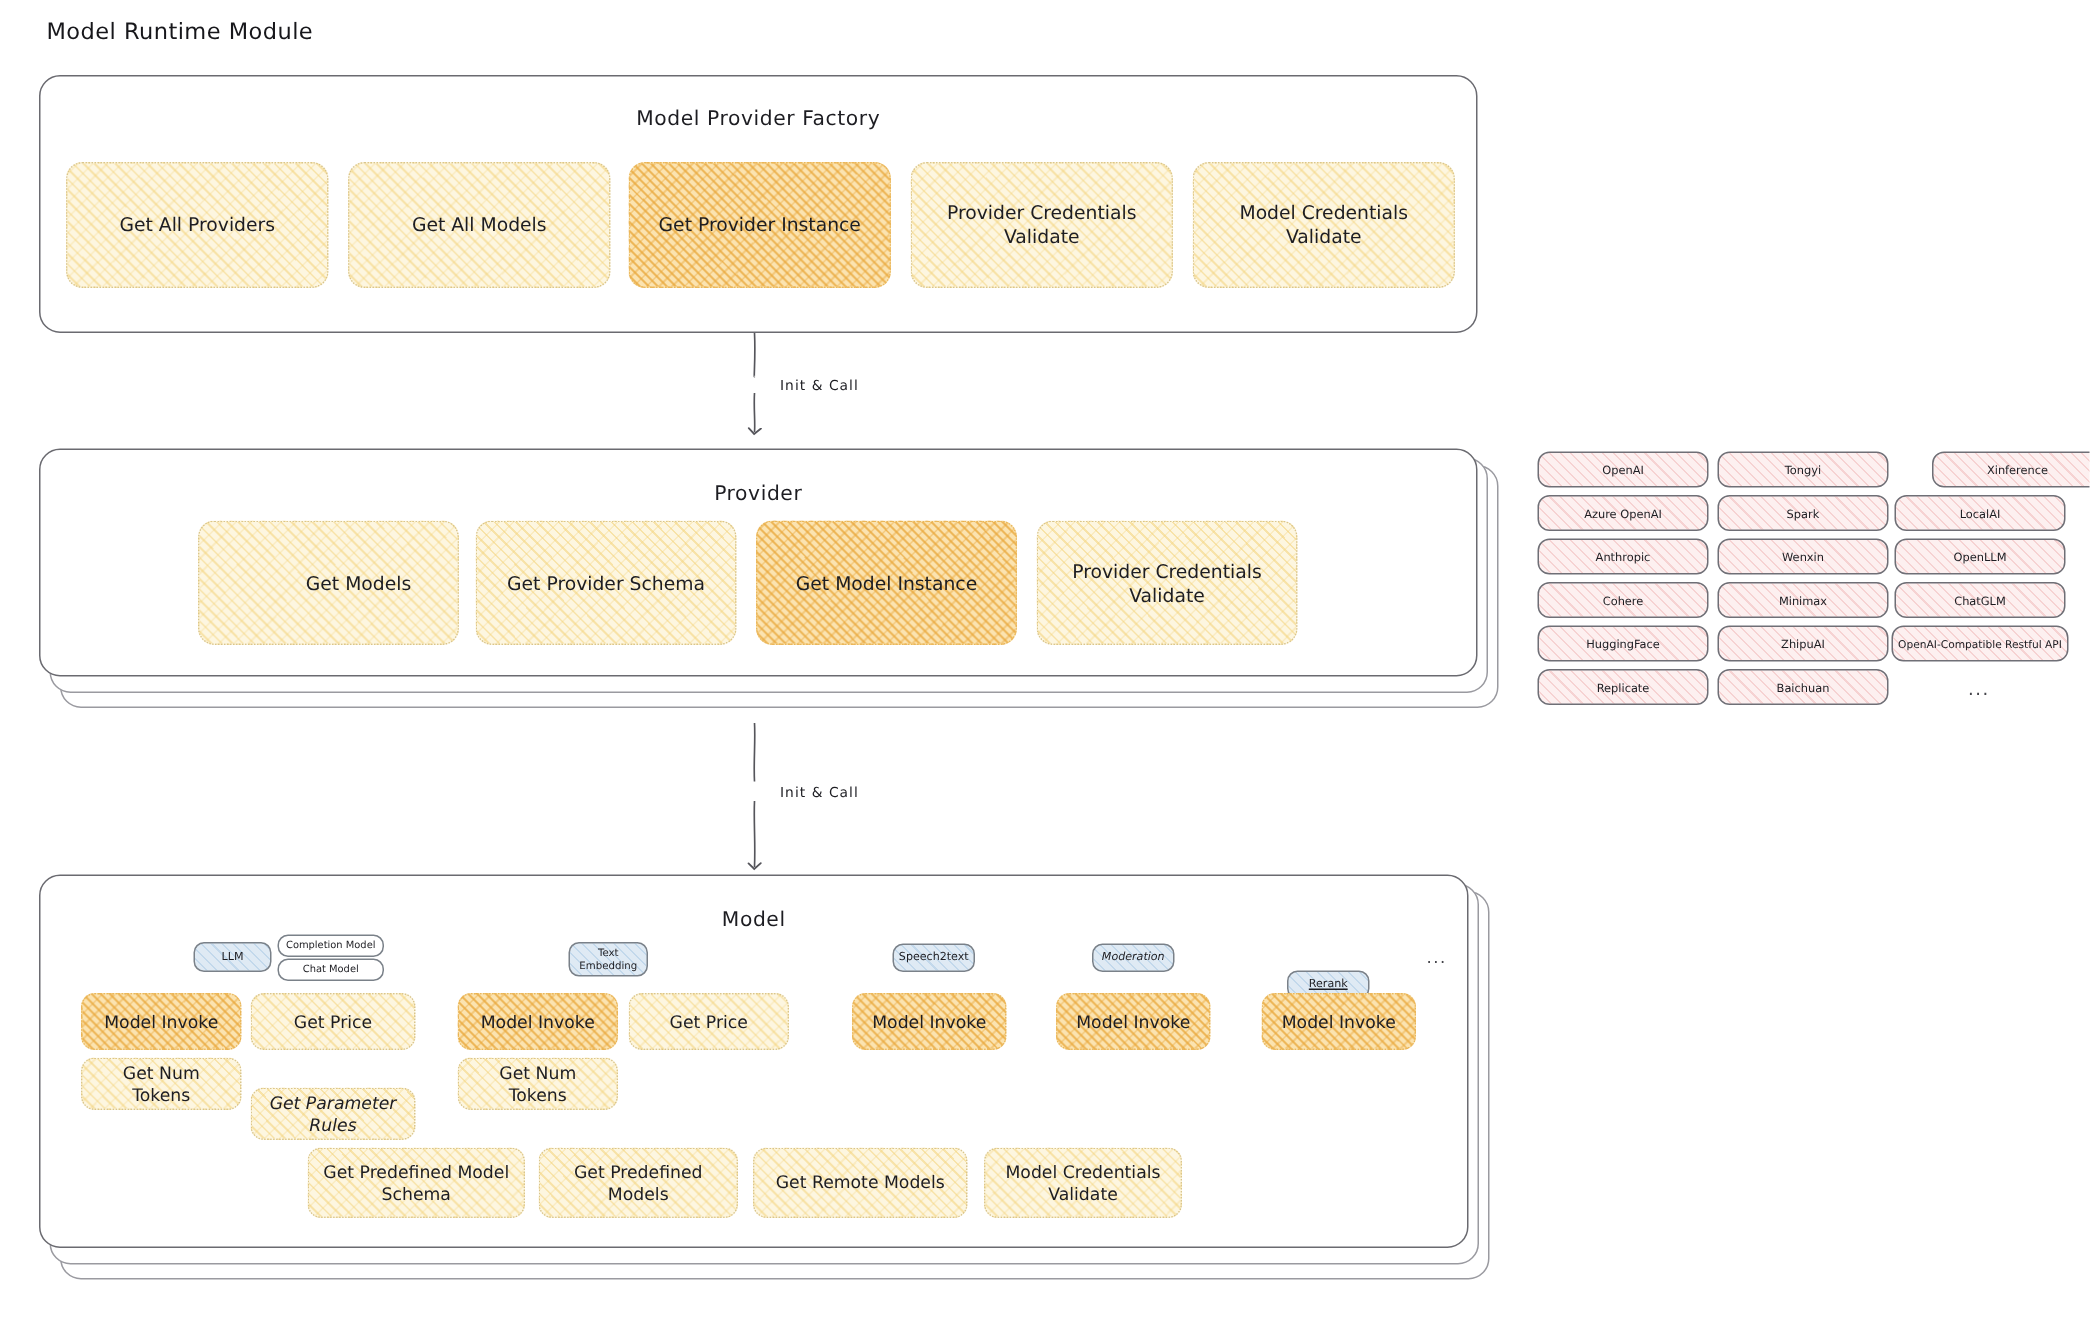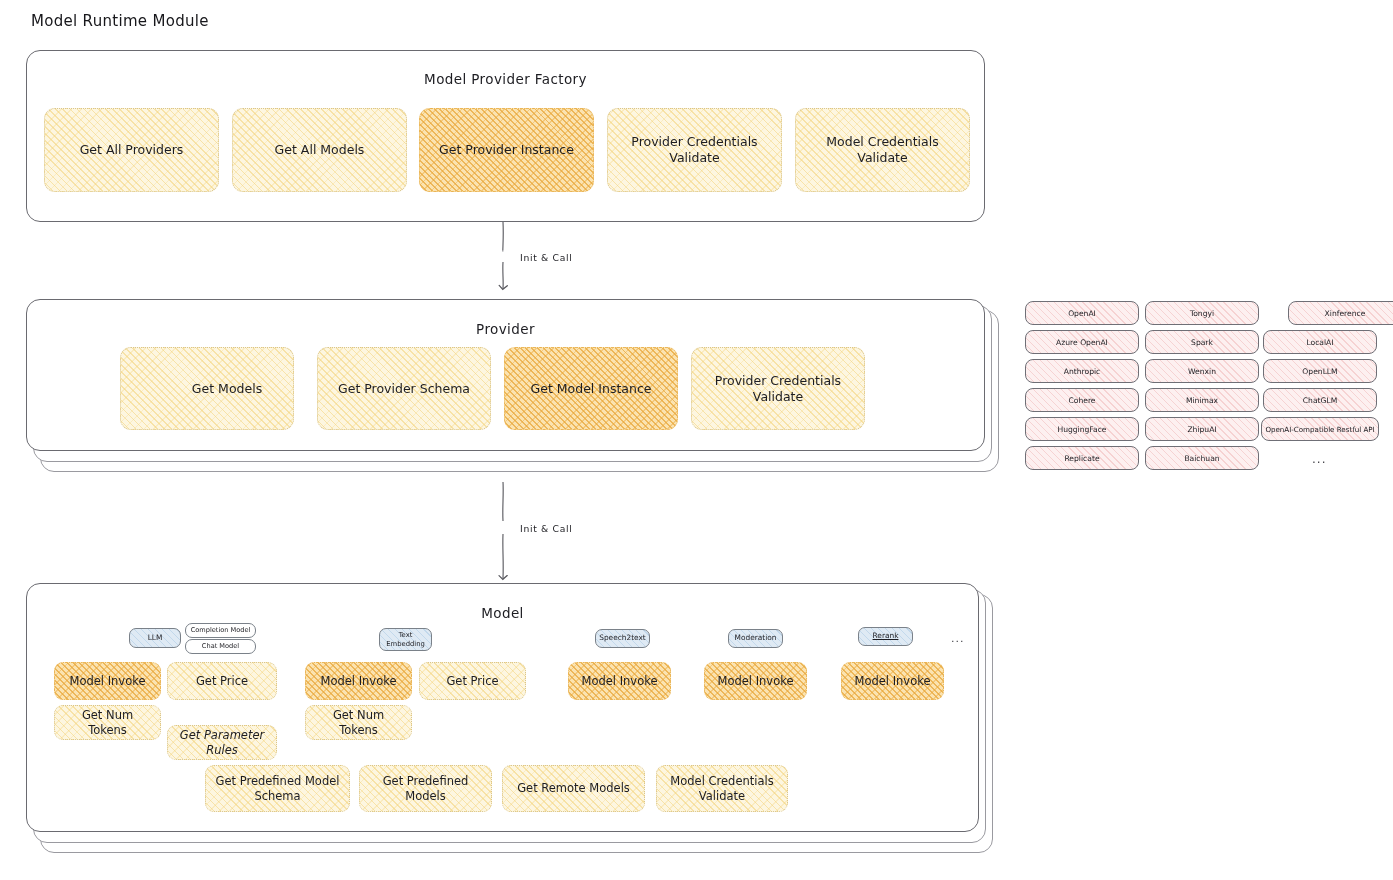--- a/index.html
+++ b/index.html
@@ -140,21 +140,21 @@
 <div class="card" style="left:232px;top:108px;width:175px;height:84px;">Get All Models</div>
 <div class="card hl" style="left:419px;top:108px;width:175px;height:84px;">Get Provider Instance</div>
 <div class="card" style="left:607px;top:108px;width:175px;height:84px;">Provider Credentials Validate</div>
 <div class="card" style="left:795px;top:108px;width:175px;height:84px;">Model Credentials Validate</div>
 
 <div class="stack" style="left:40px;top:310px;width:959px;height:162px;"></div>
 <div class="stack" style="left:33px;top:305px;width:959px;height:157px;"></div>
 <div class="sketch-outer" style="left:26px;top:299px;width:959px;height:152px;">
   <div class="box-title" style="top:21px;">Provider</div>
 </div>
-<div class="card" style="left:120px;top:347px;width:174px;height:83px;padding-left:46px;">Get Models</div>
+<div class="card" style="left:132px;top:347px;width:174px;height:83px;padding-left:46px;">Get Models</div>
 <div class="card" style="left:317px;top:347px;width:174px;height:83px;">Get Provider Schema</div>
 <div class="card hl" style="left:504px;top:347px;width:174px;height:83px;">Get Model Instance</div>
 <div class="card" style="left:691px;top:347px;width:174px;height:83px;">Provider Credentials Validate</div>
 
 <div class="pill" style="left:1025px;top:301px;width:114px;height:24px;">OpenAI</div>
 <div class="pill" style="left:1025px;top:330px;width:114px;height:24px;">Azure OpenAI</div>
 <div class="pill" style="left:1025px;top:359px;width:114px;height:24px;">Anthropic</div>
 <div class="pill" style="left:1025px;top:388px;width:114px;height:24px;">Cohere</div>
 <div class="pill" style="left:1025px;top:417px;width:114px;height:24px;">HuggingFace</div>
 <div class="pill" style="left:1025px;top:446px;width:114px;height:24px;">Replicate</div>
@@ -188,24 +188,24 @@
 <div class="card sm" style="left:167px;top:725px;width:110px;height:35px;font-style:italic;">Get Parameter Rules</div>
 
 <div class="badge" style="left:379px;top:628px;width:53px;height:23px;font-size:6.8px;">Text Embedding</div>
 <div class="card hl sm" style="left:305px;top:662px;width:107px;height:38px;">Model Invoke</div>
 <div class="card sm" style="left:419px;top:662px;width:107px;height:38px;">Get Price</div>
 <div class="card sm" style="left:305px;top:705px;width:107px;height:35px;">Get Num Tokens</div>
 
 <div class="badge" style="left:595px;top:629px;width:55px;height:19px;">Speech2text</div>
 <div class="card hl sm" style="left:568px;top:662px;width:103px;height:38px;">Model Invoke</div>
 
-<div class="badge" style="left:728px;top:629px;width:55px;height:19px;">Moderation</div>
+<div class="badge" style="left:728px;top:629px;width:55px;height:19px;font-style:italic;">Moderation</div>
 <div class="card hl sm" style="left:704px;top:662px;width:103px;height:38px;">Model Invoke</div>
 
-<div class="badge" style="left:858px;top:627px;width:55px;height:19px;text-decoration:underline;">Rerank</div>
+<div class="badge" style="left:858px;top:647px;width:55px;height:19px;text-decoration:underline;">Rerank</div>
 <div class="card hl sm" style="left:841px;top:662px;width:103px;height:38px;">Model Invoke</div>
 
 <div class="ellipsis" style="left:951px;top:632px;font-size:11px;">...</div>
 
 <div class="card sm" style="left:205px;top:765px;width:145px;height:47px;">Get Predefined Model Schema</div>
 <div class="card sm" style="left:359px;top:765px;width:133px;height:47px;">Get Predefined Models</div>
 <div class="card sm" style="left:502px;top:765px;width:143px;height:47px;">Get Remote Models</div>
 <div class="card sm" style="left:656px;top:765px;width:132px;height:47px;">Model Credentials Validate</div>
 
 </body></html>

